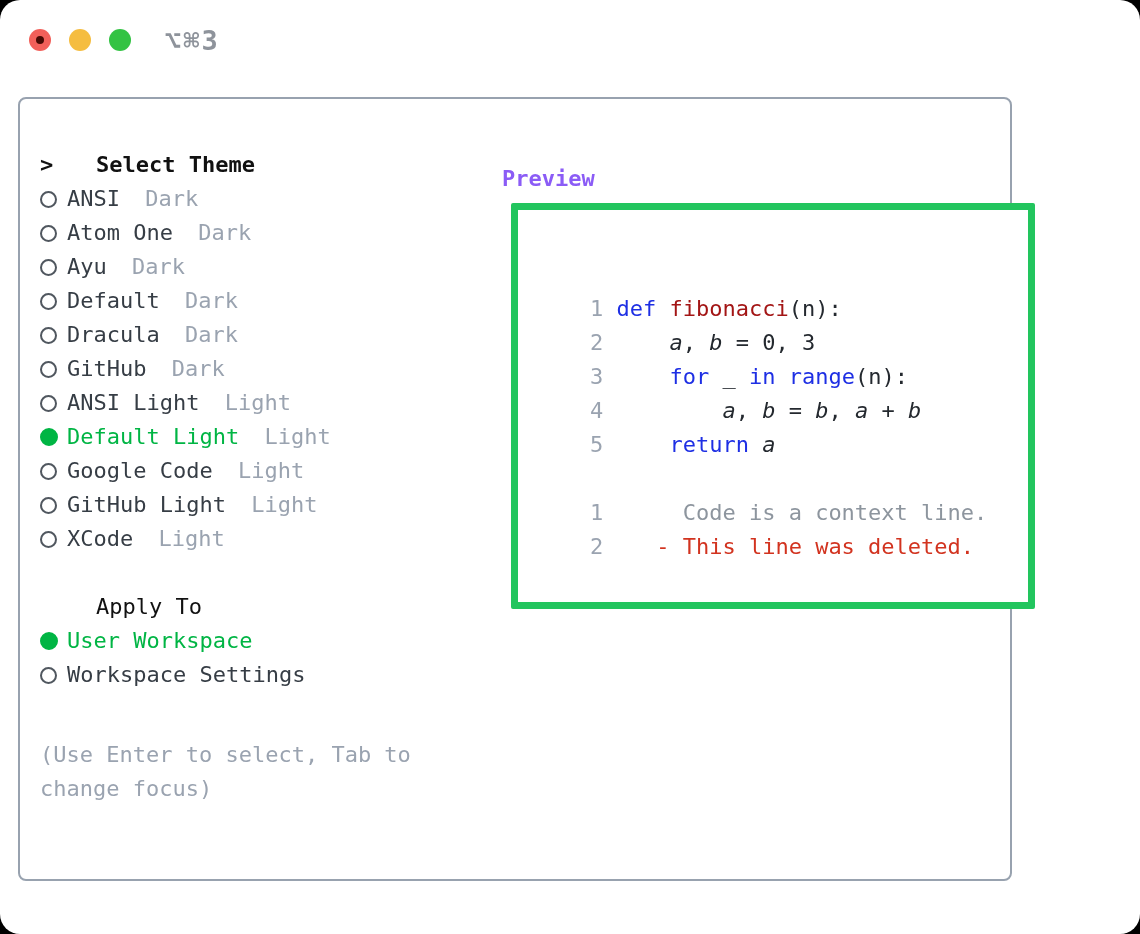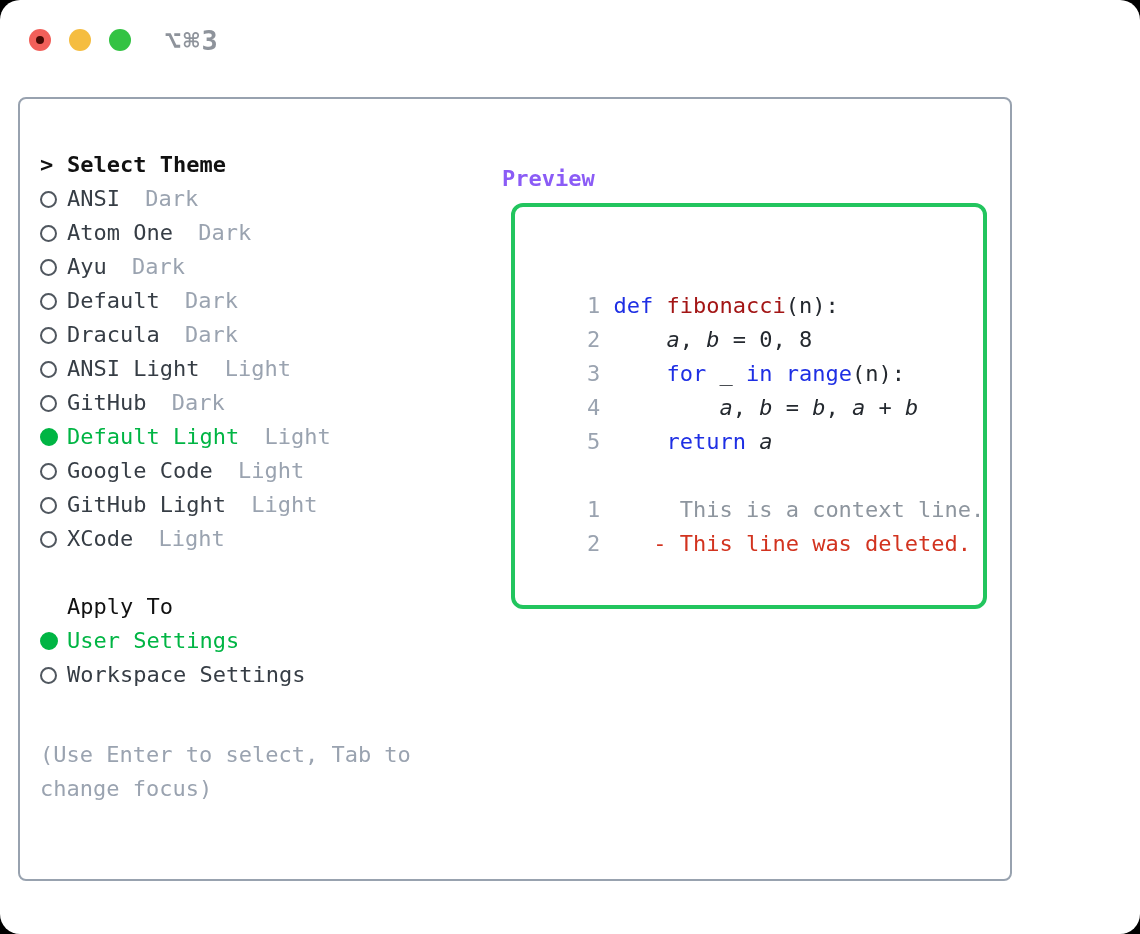--- a/index.html
+++ b/index.html
@@ -34,37 +34,37 @@
   .row{display:flex;align-items:center;height:34px;white-space:pre;}
   .marker{
     display:inline-flex;width:27px;flex:0 0 27px;align-items:center;
   }
   .radio{
     display:inline-block;width:13px;height:13px;border:2px solid #50575f;
     border-radius:50%;box-sizing:content-box;background:transparent;
   }
   .selected .radio{background:#00b544;border-color:#00b544;width:14px;height:14px;}
   .header-row .marker{color:#111;font-weight:bold;}
-  .header-label{color:#111;font-weight:bold;}
+  .header-label{color:#111;font-weight:bold;margin-left:29px;}
   .theme-name{color:#363d45;}
   .theme-variant{color:#9aa3b0;margin-left:12px;}
   .selected .theme-name{color:#00b544;}
   .spacer{height:34px;}
   .hint{
     margin-top:12px;color:#9aa3b0;width:430px;font-size:22px;line-height:34px;
     white-space:normal;
   }
   
   .preview-heading{
     position:absolute;left:482px;top:63px;height:34px;line-height:34px;
     font-size:22px;font-weight:bold;color:#8b5cf6;
   }
   .preview-box{
-    position:absolute;left:491px;top:104px;width:476px;height:406px;
-    border:4px solid #22c55e;border-radius:12px;box-sizing:border-box;background:#fff;
+    position:absolute;left:491px;top:104px;width:524px;height:406px;
+    border:7px solid #22c55e;border-radius:2px;box-sizing:border-box;background:#fff;
     overflow:hidden;
   }
   .code{padding:48px 0 0 19px;font-size:22px;line-height:34px;}
   .code-line{white-space:pre;height:34px;}
   .ln{display:inline-block;width:1ch;margin-right:1ch;color:#9aa3b0;text-align:right;}
   .seg-pl{color:#24292f;}
   .seg-kw{color:#1e2fe4;}
   .seg-fn{color:#a31515;}
   .seg-var{color:#24292f;font-style:italic;}
   .seg-ctx{color:#8d959e;}
@@ -112,26 +112,26 @@
     <span class="label"><span class="theme-name">Default</span><span class="theme-variant"> Dark</span></span>
   </div>
 
   <div class="row option-row">
     <span class="marker"><span class="radio"></span></span>
     <span class="label"><span class="theme-name">Dracula</span><span class="theme-variant"> Dark</span></span>
   </div>
 
   <div class="row option-row">
     <span class="marker"><span class="radio"></span></span>
+    <span class="label"><span class="theme-name">GitHub</span><span class="theme-variant"> Dark</span></span>
+  </div>
+
+  <div class="row option-row">
+    <span class="marker"><span class="radio"></span></span>
     <span class="label"><span class="theme-name">ANSI Light</span><span class="theme-variant"> Light</span></span>
-  </div>
-
-  <div class="row option-row">
-    <span class="marker"><span class="radio"></span></span>
-    <span class="label"><span class="theme-name">GitHub</span><span class="theme-variant"> Dark</span></span>
   </div>
 
 
   <div class="row option-row selected">
     <span class="marker"><span class="radio"></span></span>
     <span class="label"><span class="theme-name">Default Light</span><span class="theme-variant"> Light</span></span>
   </div>
 
   <div class="row option-row">
     <span class="marker"><span class="radio"></span></span>
@@ -152,21 +152,21 @@
       <div class="spacer"></div>
 
       <div class="row">
         <span class="marker"></span>
         <span class="header-label" style="font-weight:normal">Apply To</span>
       </div>
 
       <div id="apply-to-list">
   <div class="row option-row selected">
     <span class="marker"><span class="radio"></span></span>
-    <span class="label"><span class="theme-name">User Settings</span><span class="theme-variant"></span></span>
+    <span class="label"><span class="theme-name">User Workspace</span><span class="theme-variant"></span></span>
   </div>
 
   <div class="row option-row">
     <span class="marker"><span class="radio"></span></span>
     <span class="label"><span class="theme-name">Workspace Settings</span><span class="theme-variant"></span></span>
   </div>
 </div>
 
       <div class="spacer"></div>
 
@@ -175,41 +175,41 @@
 
     <div class="preview-heading">Preview</div>
 
     <div class="preview-box">
       <div class="code" id="code-lines">
   <div class="code-line">
     <span class="ln">1</span><span class="code-content"><span class="seg-kw">def</span><span class="seg-pl"> </span><span class="seg-fn">fibonacci</span><span class="seg-pl">(n):</span></span>
   </div>
 
   <div class="code-line">
-    <span class="ln">2</span><span class="code-content"><span class="seg-pl">    </span><span class="seg-var">a</span><span class="seg-pl">, </span><span class="seg-var">b</span><span class="seg-pl"> = 0, 8</span></span>
+    <span class="ln">2</span><span class="code-content"><span class="seg-pl">    </span><span class="seg-var">a</span><span class="seg-pl">, </span><span class="seg-var">b</span><span class="seg-pl"> = 0, 3</span></span>
   </div>
 
   <div class="code-line">
     <span class="ln">3</span><span class="code-content"><span class="seg-pl">    </span><span class="seg-kw">for</span><span class="seg-pl"> _ </span><span class="seg-kw">in</span><span class="seg-pl"> </span><span class="seg-kw">range</span><span class="seg-pl">(n):</span></span>
   </div>
 
   <div class="code-line">
     <span class="ln">4</span><span class="code-content"><span class="seg-pl">        </span><span class="seg-var">a</span><span class="seg-pl">, </span><span class="seg-var">b</span><span class="seg-pl"> = </span><span class="seg-var">b</span><span class="seg-pl">, </span><span class="seg-var">a</span><span class="seg-pl"> + </span><span class="seg-var">b</span></span>
   </div>
 
   <div class="code-line">
     <span class="ln">5</span><span class="code-content"><span class="seg-pl">    </span><span class="seg-kw">return</span><span class="seg-pl"> </span><span class="seg-var">a</span></span>
   </div>
 
   <div class="code-line">
     <span class="ln"></span><span class="code-content"></span>
   </div>
 
   <div class="code-line">
-    <span class="ln">1</span><span class="code-content"><span class="seg-ctx">     This is a context line.</span></span>
+    <span class="ln">1</span><span class="code-content"><span class="seg-ctx">     Code is a context line.</span></span>
   </div>
 
   <div class="code-line">
     <span class="ln">2</span><span class="code-content"><span class="seg-del">   - This line was deleted.</span></span>
   </div>
 
 </div>
     </div>
 
   </div>

